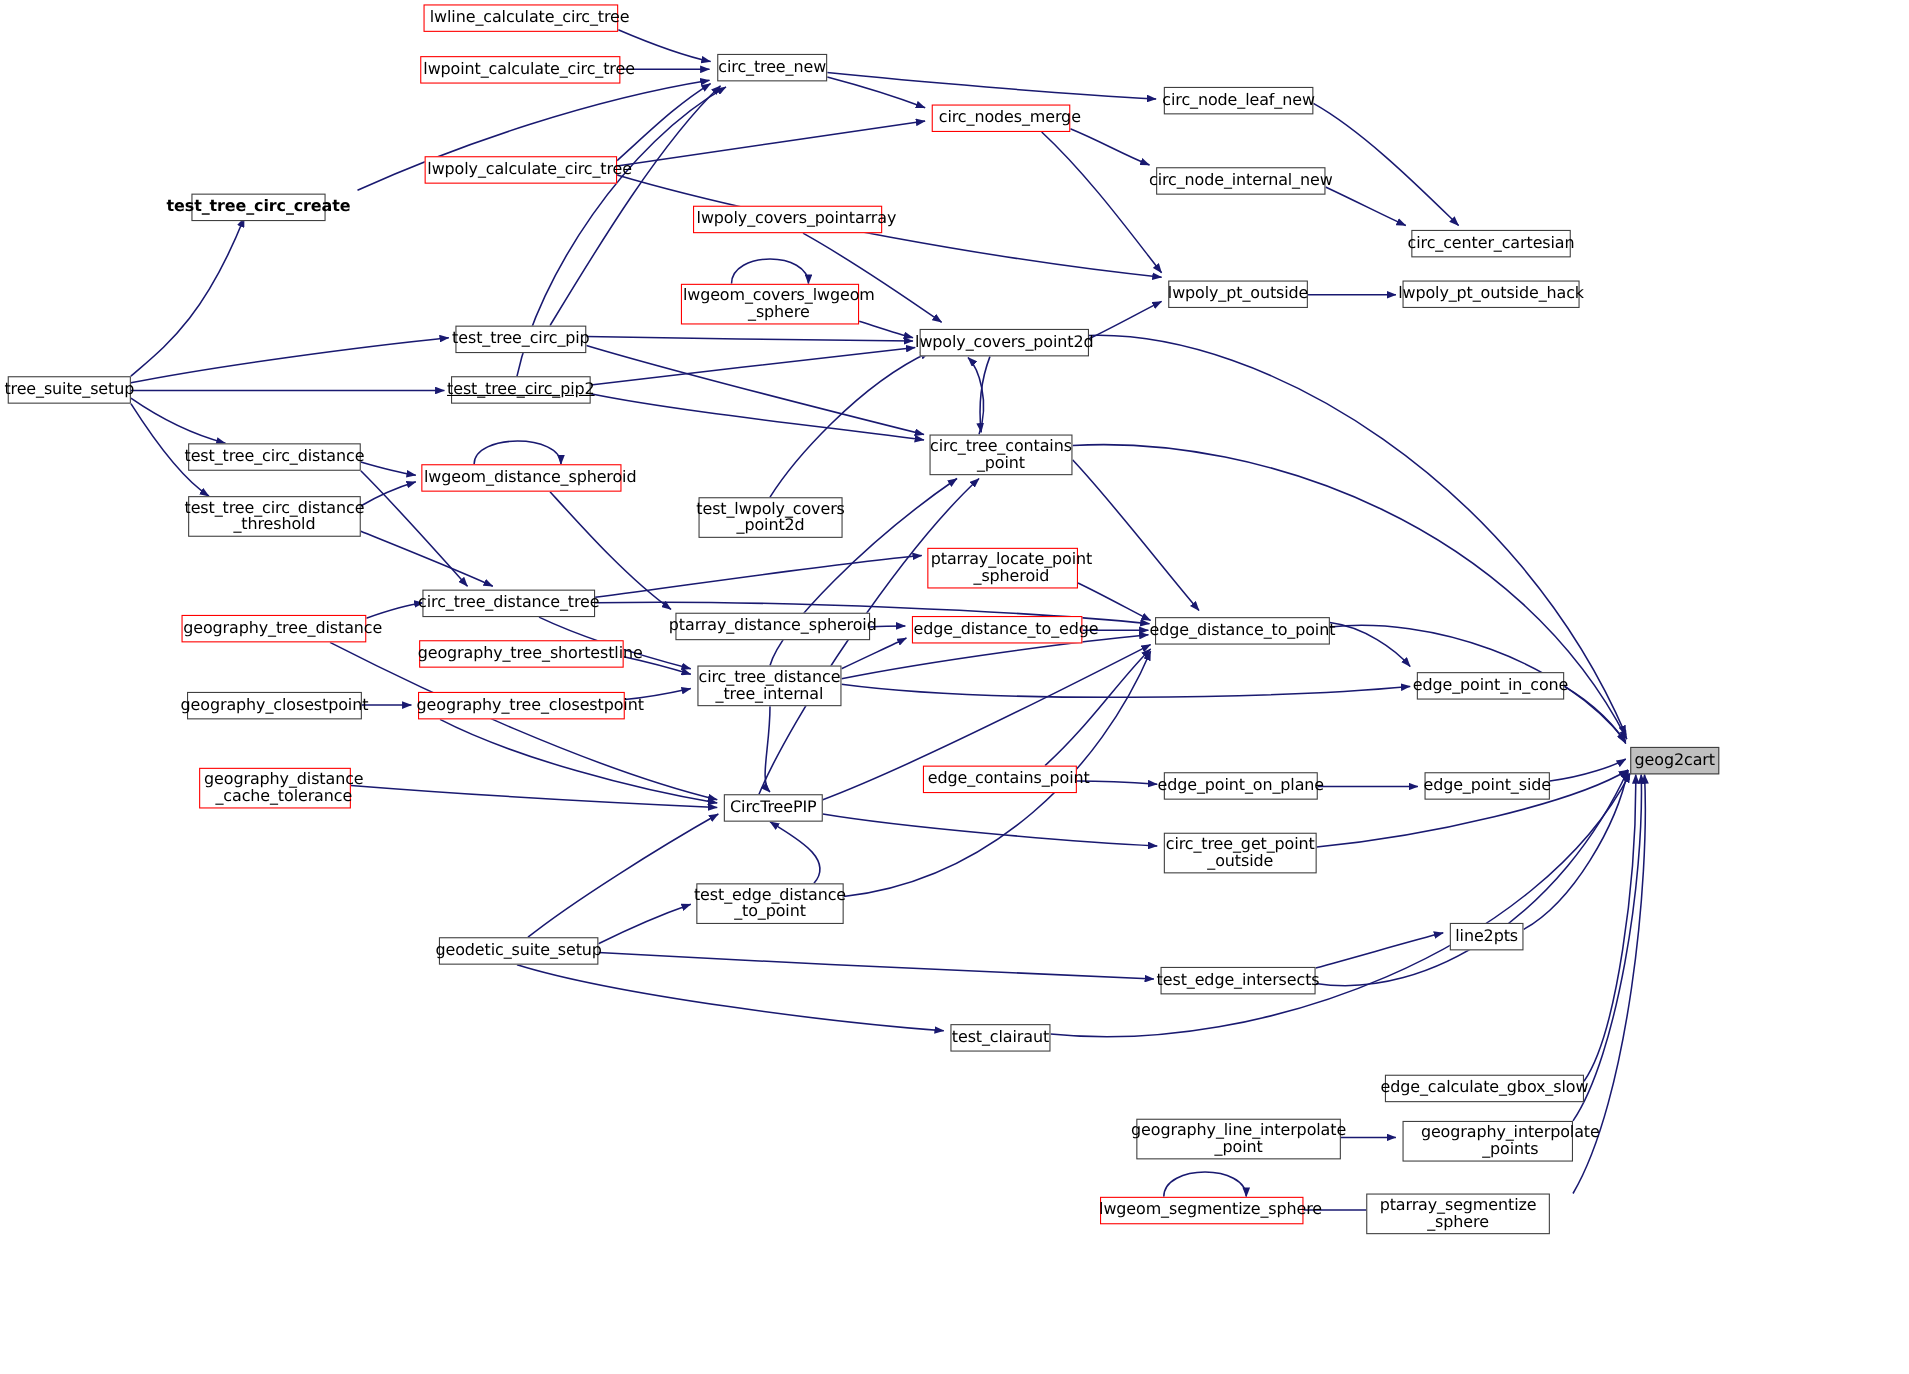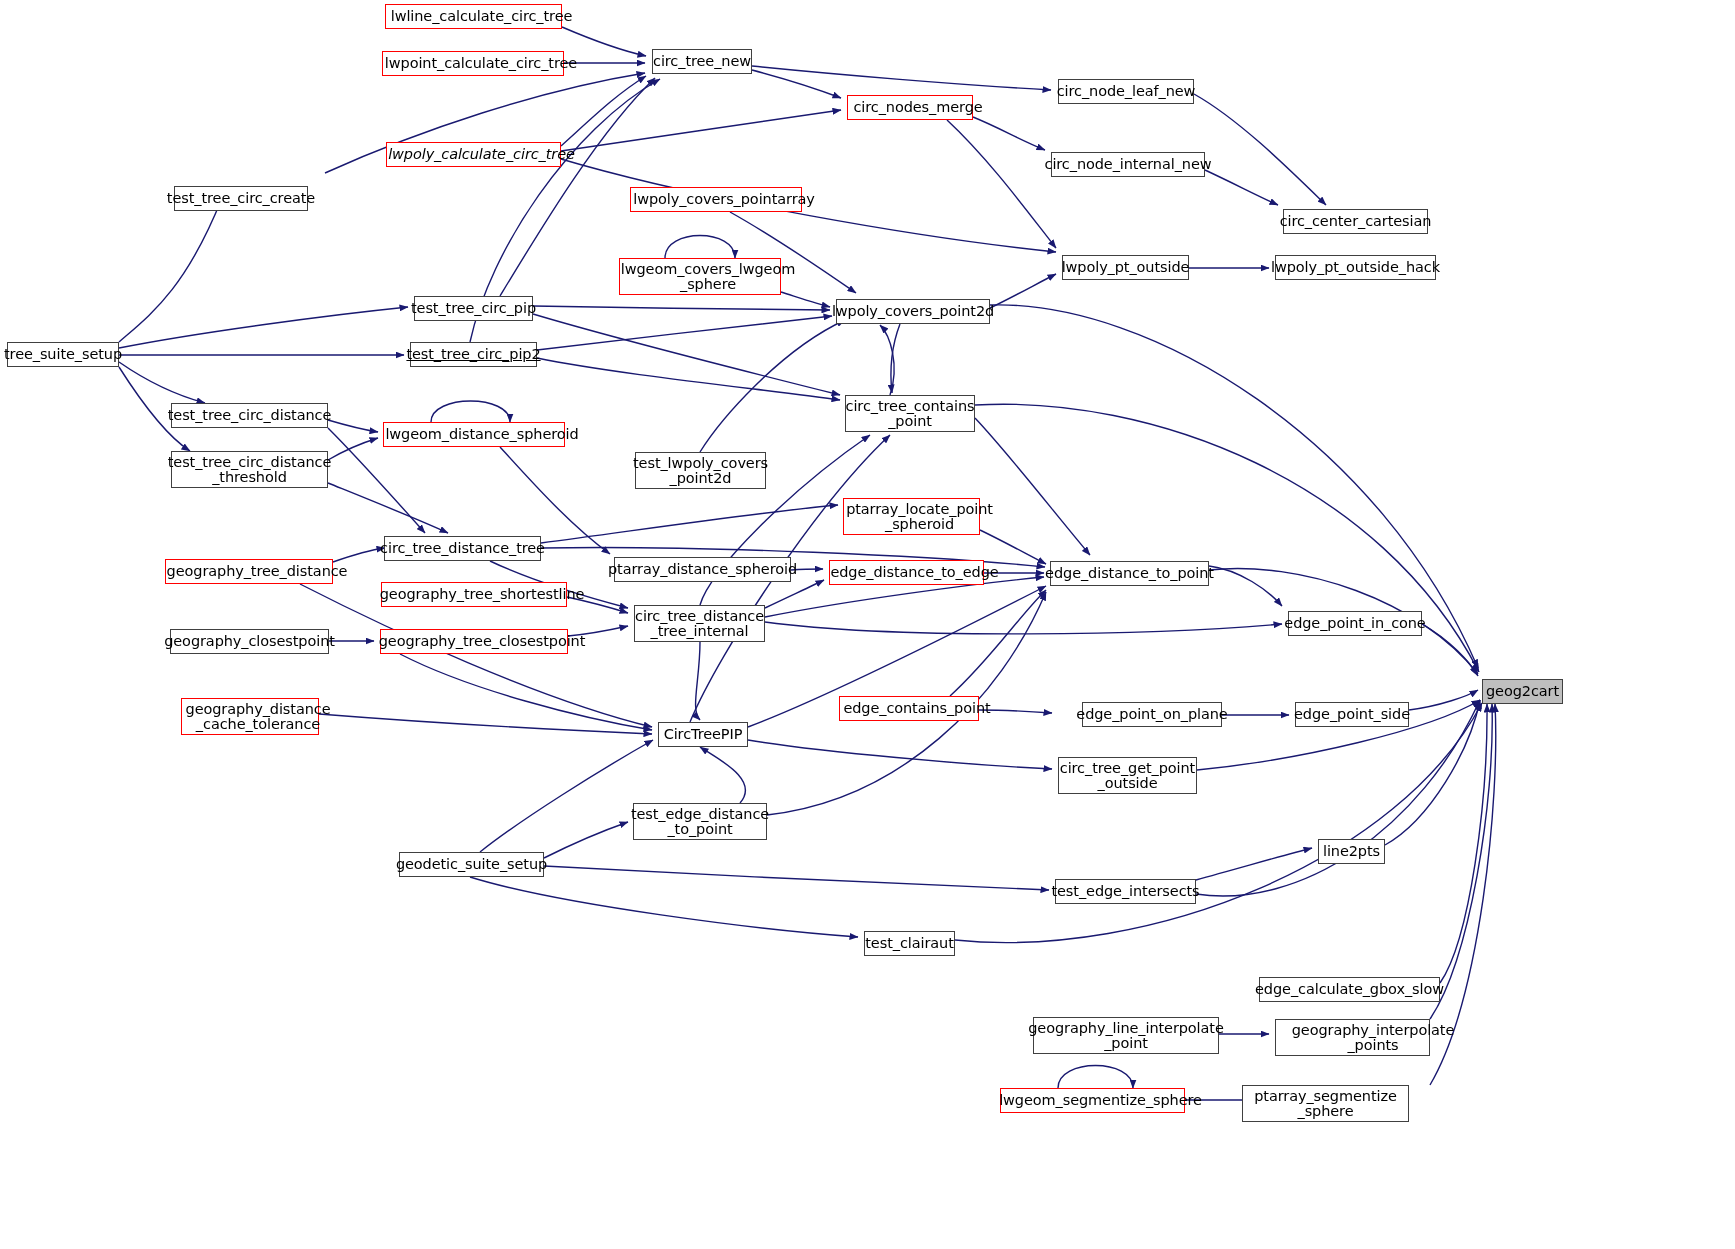--- a/index.html
+++ b/index.html
@@ -145,23 +145,23 @@
         <path d="M690,722 C720,650 820,500 890,435" fill="none" stroke="#191970" stroke-width="1.4" marker-end="url(#arrowhead)"></path>
         <path d="M900,324 C890,350 890,375 892,393" fill="none" stroke="#191970" stroke-width="1.4" marker-end="url(#arrowhead)"></path>
       </g>
   </svg>
   <div id="nodes-group">
       <div class="node red" style="left: 385px; top: 4px; width: 177px; height: 25px;">lwline_calculate_circ_tree</div>
       <div class="node red" style="left: 382px; top: 51px; width: 182px; height: 25px;">lwpoint_calculate_circ_tree</div>
       <div class="node" style="left: 652px; top: 49px; width: 100px; height: 25px;">circ_tree_new</div>
       <div class="node" style="left: 1058px; top: 79px; width: 136px; height: 25px;">circ_node_leaf_new</div>
       <div class="node red" style="left: 847px; top: 95px; width: 126px; height: 25px;">circ_nodes_merge</div>
-      <div class="node red" style="left: 386px; top: 142px; width: 175px; height: 25px; font-style: italic;">lwpoly_calculate_circ_tree</div>
+      <div class="node red" style="left: 386px; top: 142px; width: 175px; height: 25px;">lwpoly_calculate_circ_tree</div>
       <div class="node" style="left: 1051px; top: 152px; width: 154px; height: 25px;">circ_node_internal_new</div>
-      <div class="node" style="left: 174px; top: 186px; width: 134px; height: 25px;">test_tree_circ_create</div>
+      <div class="node" style="left: 174px; top: 176px; width: 122px; height: 25px; font-weight: bold;">test_tree_circ_create</div>
       <div class="node red" style="left: 614px; top: 187px; width: 172px; height: 25px; margin-left: 16px;">lwpoly_covers_pointarray</div>
       <div class="node" style="left: 1283px; top: 209px; width: 145px; height: 25px;">circ_center_cartesian</div>
       <div class="node" style="left: 1062px; top: 255px; width: 127px; height: 25px;">lwpoly_pt_outside</div>
       <div class="node" style="left: 1275px; top: 255px; width: 161px; height: 25px;">lwpoly_pt_outside_hack</div>
       <div class="node red" style="left: 619px; top: 258px; width: 162px; height: 37px;">lwgeom_covers_lwgeom
 _sphere</div>
       <div class="node" style="left: 414px; top: 296px; width: 119px; height: 25px;">test_tree_circ_pip</div>
       <div class="node" style="left: 836px; top: 299px; width: 154px; height: 25px;">lwpoly_covers_point2d</div>
       <div class="node" style="left: 7px; top: 342px; width: 112px; height: 25px;">tree_suite_setup</div>
       <div class="node" style="left: 410px; top: 342px; width: 127px; height: 25px; text-decoration: underline;">test_tree_circ_pip2</div>
@@ -181,21 +181,21 @@
       <div class="node" style="left: 1050px; top: 561px; width: 159px; height: 25px;">edge_distance_to_point</div>
       <div class="node red" style="left: 165px; top: 559px; width: 168px; height: 25px;">geography_tree_distance</div>
       <div class="node red" style="left: 381px; top: 582px; width: 186px; height: 25px;">geography_tree_shortestline</div>
       <div class="node" style="left: 1288px; top: 611px; width: 134px; height: 25px;">edge_point_in_cone</div>
       <div class="node" style="left: 634px; top: 605px; width: 131px; height: 37px;">circ_tree_distance
 _tree_internal</div>
       <div class="node" style="left: 170px; top: 629px; width: 159px; height: 25px;">geography_closestpoint</div>
       <div class="node red" style="left: 380px; top: 629px; width: 188px; height: 25px;">geography_tree_closestpoint</div>
       <div class="node filled" style="left: 1482px; top: 679px; width: 81px; height: 25px;">geog2cart</div>
       <div class="node red" style="left: 839px; top: 696px; width: 140px; height: 25px;">edge_contains_point</div>
-      <div class="node" style="left: 1058px; top: 702px; width: 140px; height: 25px; margin-left: 24px;">edge_point_on_plane</div>
+      <div class="node" style="left: 1058px; top: 702px; width: 140px; height: 25px;">edge_point_on_plane</div>
       <div class="node" style="left: 1295px; top: 702px; width: 114px; height: 25px;">edge_point_side</div>
       <div class="node red" style="left: 181px; top: 698px; width: 138px; height: 37px;">geography_distance
 _cache_tolerance</div>
       <div class="node" style="left: 658px; top: 722px; width: 90px; height: 25px;">CircTreePIP</div>
       <div class="node" style="left: 1058px; top: 757px; width: 139px; height: 37px;">circ_tree_get_point
 _outside</div>
       <div class="node" style="left: 633px; top: 803px; width: 134px; height: 37px;">test_edge_distance
 _to_point</div>
       <div class="node" style="left: 1318px; top: 839px; width: 67px; height: 25px;">line2pts</div>
       <div class="node" style="left: 399px; top: 852px; width: 145px; height: 25px;">geodetic_suite_setup</div>

